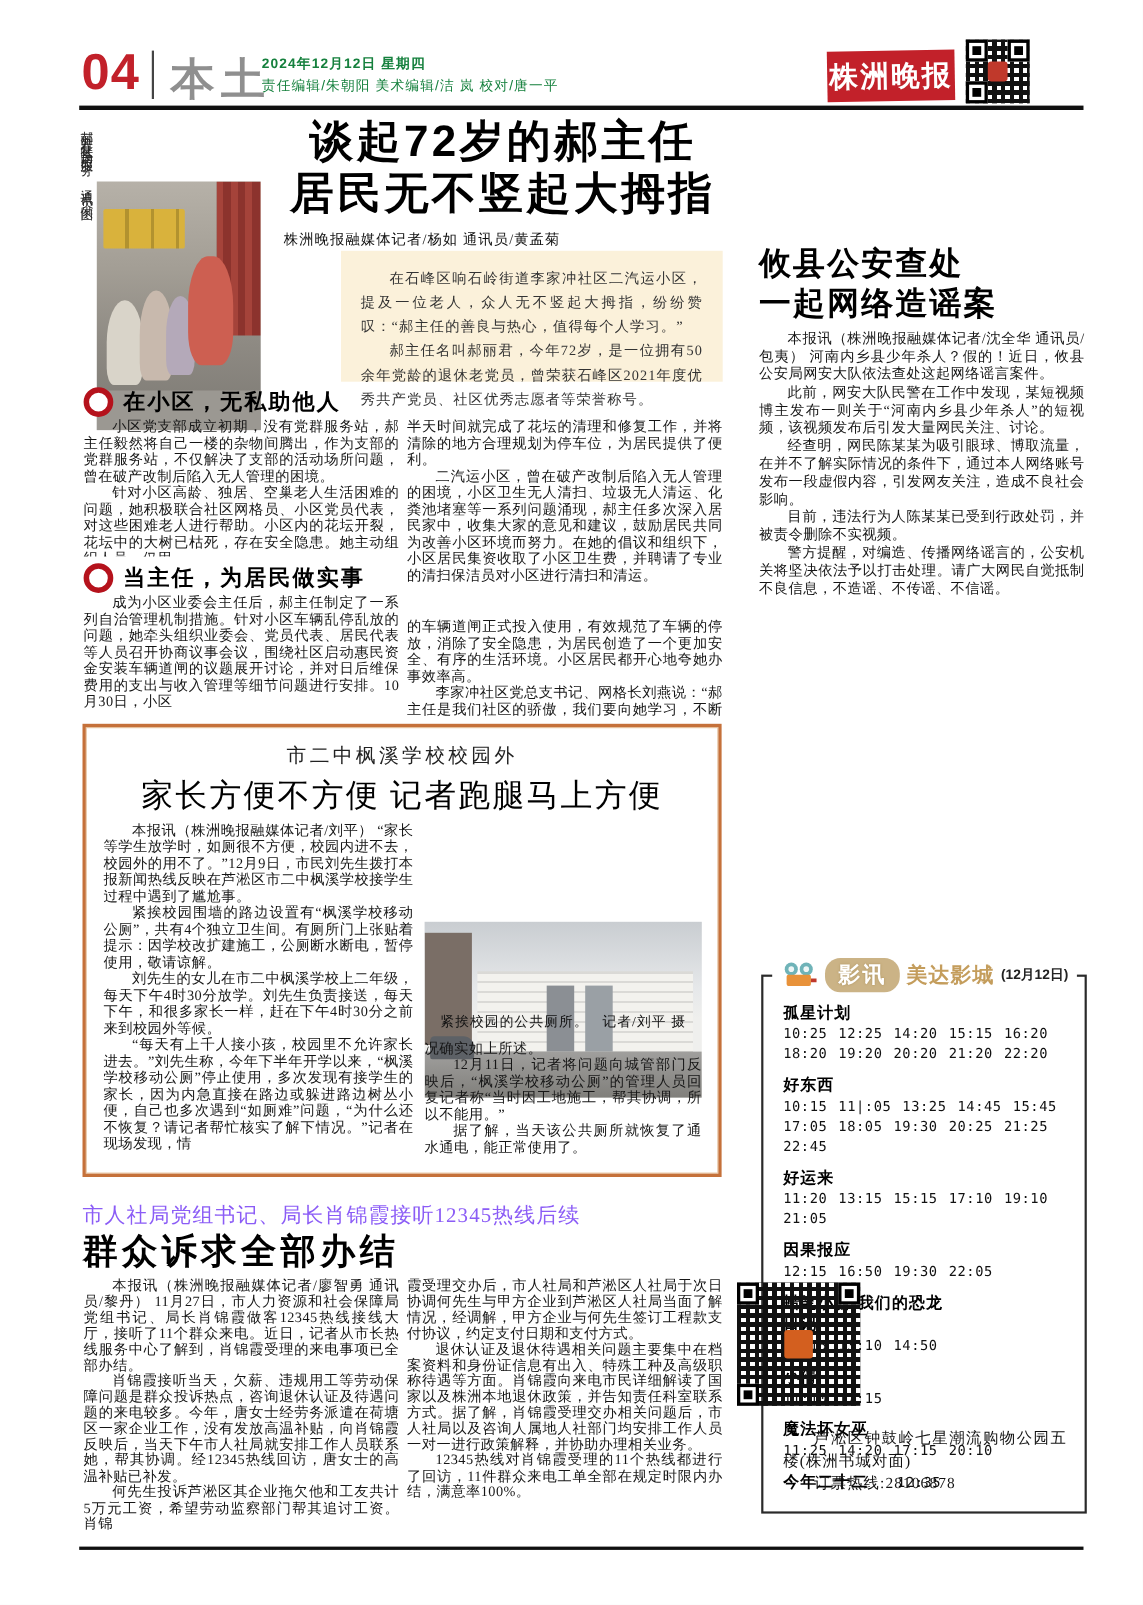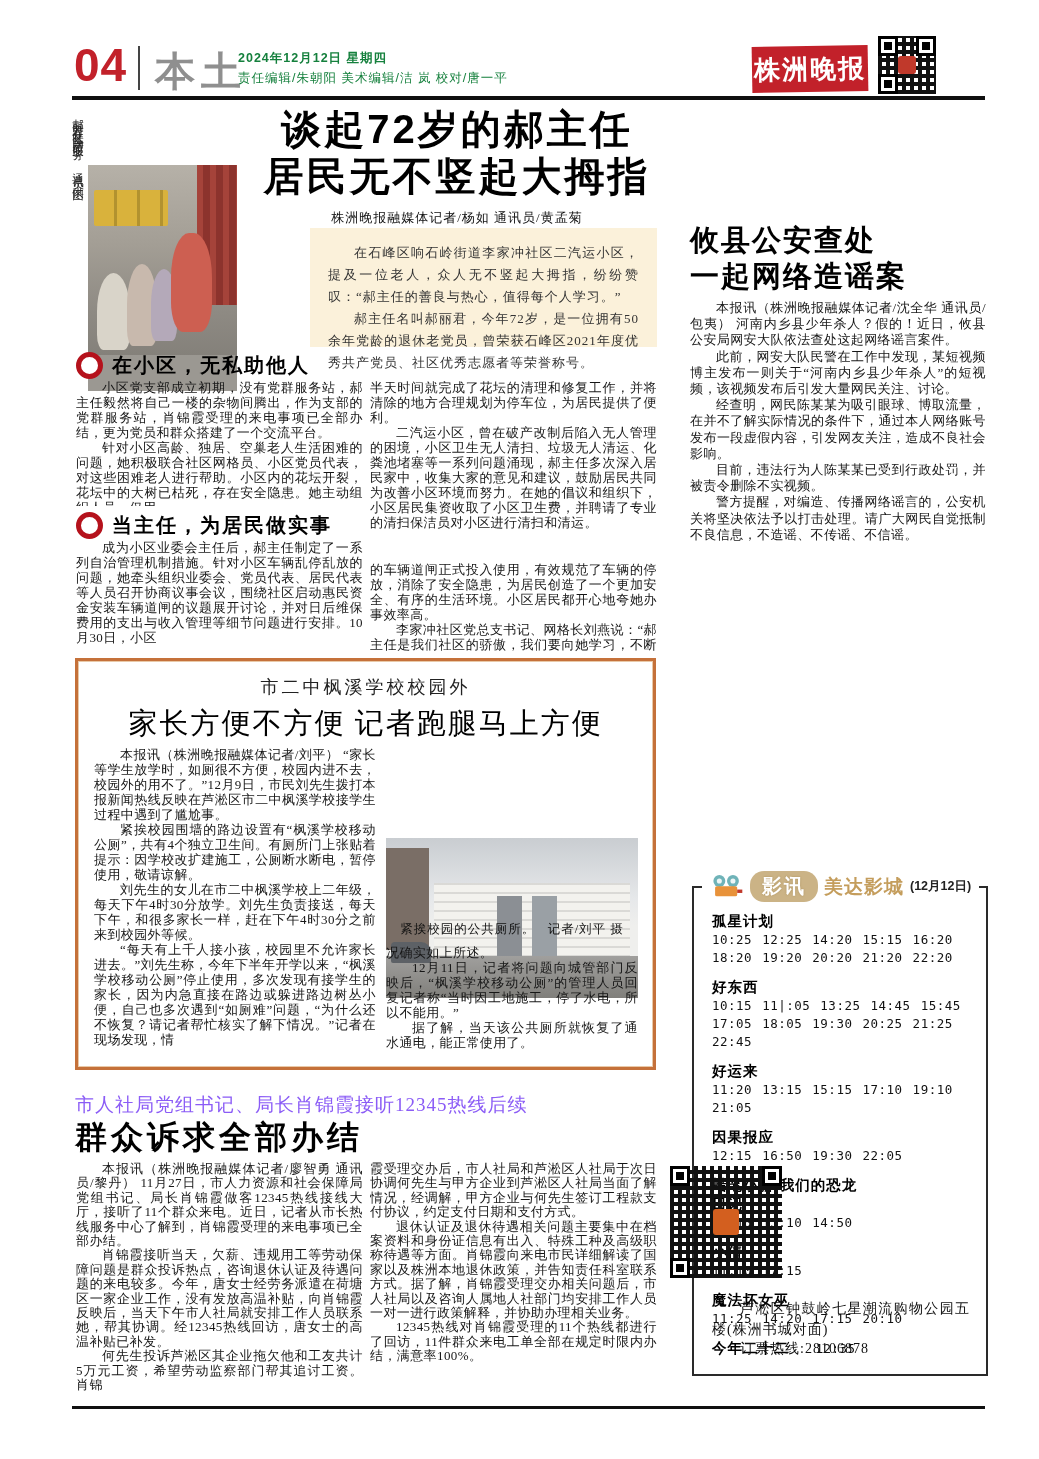--- a/index.html
+++ b/index.html
@@ -22,21 +22,21 @@
   .qr{background:
       repeating-linear-gradient(0deg,#111 0 4px,transparent 4px 8px),
       repeating-linear-gradient(90deg,#111 0 4px,transparent 4px 8px);
       position:relative;}
   .qr .finder{position:absolute;width:14px;height:14px;border:3px solid #000;background:#fff;}
   .qr .finder::after{content:"";position:absolute;left:3px;top:3px;width:8px;height:8px;background:#000;}
   .qr .seal{position:absolute;left:50%;top:50%;transform:translate(-50%,-50%);
             width:18px;height:18px;border-radius:3px;background:#c0392b;}
   
   .mainhead{font-weight:900;font-size:40px;line-height:47px;letter-spacing:3px;color:#000;text-align:center;}
-  .byline{font-size:13px;letter-spacing:1px;text-align:center;color:#111;}
+  .byline{font-size:13px;letter-spacing:1px;text-align:left;color:#111;}
   .quotebox{background:#fbf1da;padding:14px 18px;}
   .quotebox p{margin:0;font-size:13px;line-height:22px;text-indent:2em;letter-spacing:1px;color:#333;
               text-align:justify;}
   .sechead{display:flex;align-items:center;gap:9px;}
   .donut{width:17px;height:17px;border-radius:50%;border:5px solid #b5121c;background:#fff;flex:none;}
   .sechead .t{font-size:20px;font-weight:bold;letter-spacing:2px;color:#000;}
   .col{overflow:hidden;}
   .col p.body{margin-bottom:0;}
   
   .photo-main{background:linear-gradient(180deg,#b6b1a8 0%,#a39e95 35%,#8e8a83 65%,#7c7973 100%);position:relative;overflow:hidden;}
@@ -121,21 +121,21 @@
     <p>在石峰区响石岭街道李家冲社区二汽运小区，提及一位老人，众人无不竖起大拇指，纷纷赞叹：“郝主任的善良与热心，值得每个人学习。”</p>
     <p>郝主任名叫郝丽君，今年72岁，是一位拥有50余年党龄的退休老党员，曾荣获石峰区2021年度优秀共产党员、社区优秀志愿者等荣誉称号。</p>
   </div>
 
   <div class="abs sechead" style="left:76px;top:352px;">
     <span class="donut"></span>
     <span class="t sans">在小区，无私助他人</span>
   </div>
 
   <div class="abs col" style="left:76px;top:380px;width:287px;height:126px;">
-    <p class="body">小区党支部成立初期，没有党群服务站，郝主任毅然将自己一楼的杂物间腾出，作为支部的党群服务站，肖锦霞受理的来电事项已全部办结，更为党员和群众搭建了一个交流平台。</p>
+    <p class="body">小区党支部成立初期，没有党群服务站，郝主任毅然将自己一楼的杂物间腾出，作为支部的党群服务站，不仅解决了支部的活动场所问题，曾在破产改制后陷入无人管理的困境。</p>
     <p class="body">针对小区高龄、独居、空巢老人生活困难的问题，她积极联合社区网格员、小区党员代表，对这些困难老人进行帮助。小区内的花坛开裂，花坛中的大树已枯死，存在安全隐患。她主动组织人员，仅用</p>
   </div>
 
   <div class="abs sechead" style="left:76px;top:512px;">
     <span class="donut"></span>
     <span class="t sans">当主任，为居民做实事</span>
   </div>
 
   <div class="abs col" style="left:76px;top:540px;width:287px;height:112px;">
     <p class="body">成为小区业委会主任后，郝主任制定了一系列自治管理机制措施。针对小区车辆乱停乱放的问题，她牵头组织业委会、党员代表、居民代表等人员召开协商议事会议，围绕社区启动惠民资金安装车辆道闸的议题展开讨论，并对日后维保费用的支出与收入管理等细节问题进行安排。10月30日，小区</p>
@@ -178,21 +178,21 @@
       <div class="door2"></div>
       <div class="road"></div>
       <div class="car"></div>
     </div>
     <div class="abs caption serif" style="left:308px;top:260px;width:252px;text-align:center;">
       <span>紧挨校园的公共厕所。</span>
       &nbsp;&nbsp;<span>记者/刘平 摄</span>
     </div>
     <div class="abs col" style="left:308px;top:284px;width:252px;height:112px;">
       <p class="body noindent">况确实如上所述。</p>
-      <p class="body">12月11日，记者将问题向城管部门反映后，“枫溪学校移动公厕”的管理人员回复记者称“当时因工地施工，停了水电，所以不能用。”</p>
+      <p class="body">12月11日，记者将问题向城管部门反映后，“枫溪学校移动公厕”的管理人员回复记者称“当时因工地施工，帮其协调，所以不能用。”</p>
       <p class="body">据了解，当天该公共厕所就恢复了通水通电，能正常使用了。</p>
     </div>
   </div>
 
   <div class="abs infobox" style="left:692px;top:602px;width:292px;height:486px;">
     <div class="boxheader">
       <svg class="chk" viewBox="0 0 40 30">
         <circle cx="11" cy="8" r="7" fill="#6fb3b8"></circle>
           <circle cx="27" cy="8" r="7" fill="#6fb3b8"></circle>
         <circle cx="11" cy="8" r="3" fill="#eef6f6"></circle>

